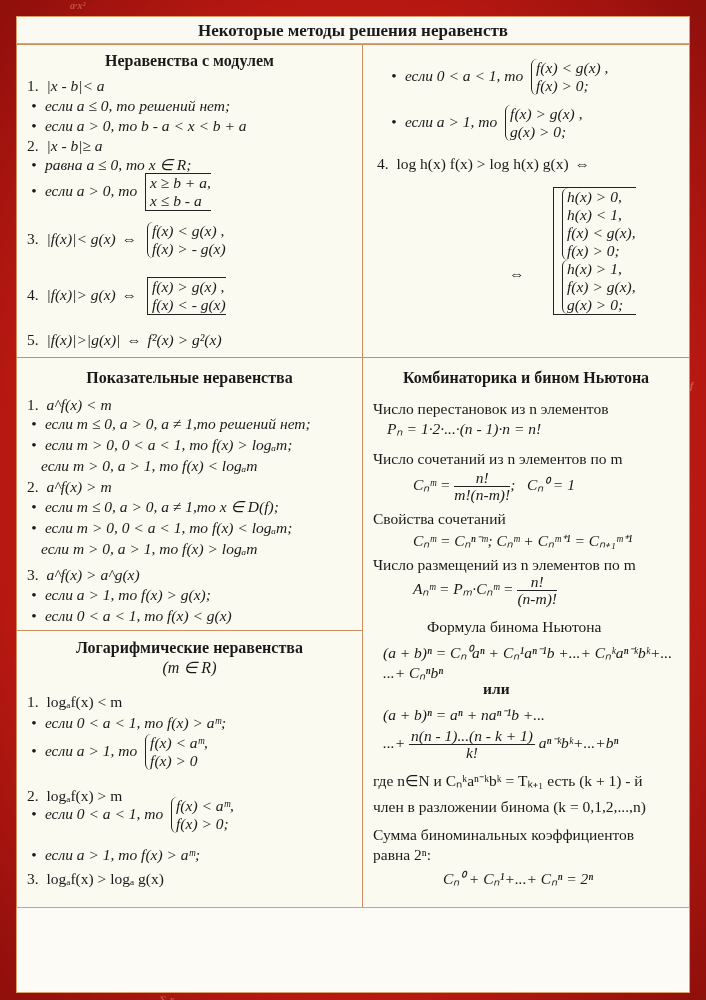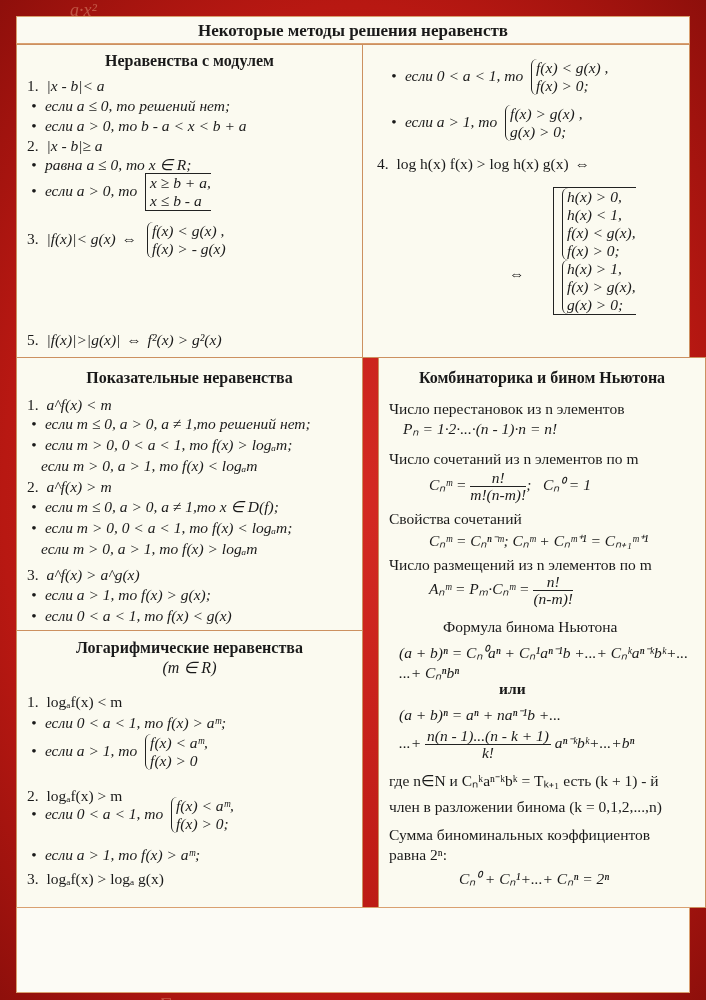--- a/index.html
+++ b/index.html
@@ -1,20 +1,20 @@
 <!DOCTYPE html>
 <html><head>
 <meta charset="utf-8">
 <style>
   html,body{margin:0;padding:0;}
   body{width:706px;height:1000px;position:relative;overflow:hidden;
     background:#c8201c;font-family:"Liberation Serif",serif;color:#1a1a1a;}
   .frame{position:absolute;left:0;top:0;width:706px;height:1000px;
     background:radial-gradient(ellipse at center,#d42a22 0%,#b81812 70%,#8e0f0b 100%);}
-  .frame-deco{position:absolute;color:rgba(255,210,170,0.35);font-style:italic;font-size:18px;}
+  .frame-deco{position:absolute;color:rgba(255,210,170,0.35);font-style:italic;font-size:10px;font-weight:bold;}
   .title-box{position:absolute;left:16px;top:16px;width:674px;height:28px;background:#fbfaf2;
     border:1px solid #d9a070;box-sizing:border-box;text-align:center;font-size:17px;font-weight:bold;line-height:27px;}
   .panel{position:absolute;background:#fbfaf0;border:1px solid #cc9060;box-sizing:border-box;}
   .sec-title{text-align:center;font-weight:bold;font-size:16px;line-height:20px;}
   .line{position:absolute;font-size:15.5px;white-space:nowrap;line-height:18px;}
   .it{font-style:italic;}
   .bul{display:inline-block;width:14px;text-align:center;font-style:normal;}
   .brace{display:inline-block;vertical-align:middle;border-left:1.5px solid #222;border-radius:6px 0 0 6px;padding-left:4px;margin-left:4px;line-height:18px;}
   .bracket{display:inline-block;vertical-align:middle;border-left:1.5px solid #222;border-top:1.5px solid #222;border-bottom:1.5px solid #222;padding-left:4px;margin-left:4px;line-height:18px;}
   .stack{display:inline-block;vertical-align:middle;}
@@ -47,20 +47,25 @@
   </div>
   <div class="line it" style="left:10px;top:111px;"><span class="bul">•</span> <span>равна a ≤ 0, то  x ∈ R;</span></div>
   <div class="line it" style="left:10px;top:128px;">
     <span class="bul">•</span> <span>если a &gt; 0, то</span>
     <span class="bracket"><span class="stack"><span>x ≥ b + a,</span><br><span>x ≤ b - a</span></span></span>
   </div>
   <div class="line" style="left:10px;top:177px;">
     <span>3.</span>&nbsp; <span class="it">|f(x)|&lt; g(x)</span>
     <span class="iff">⇔</span>
     <span class="brace it"><span class="stack"><span>f(x) &lt; g(x) ,</span><br><span>f(x) &gt; - g(x)</span></span></span>
+  </div>
+  <div class="line" style="left:10px;top:232px;">
+    <span>4.</span>&nbsp; <span class="it">|f(x)|&gt; g(x)</span>
+    <span class="iff">⇔</span>
+    <span class="bracket it"><span class="stack"><span>f(x) &gt; g(x) ,</span><br><span>f(x) &lt; - g(x)</span></span></span>
   </div>
   <div class="line" style="left:10px;top:286px;">
     <span>5.</span>&nbsp; <span class="it">|f(x)|&gt;|g(x)|</span>
     <span class="iff">⇔</span>
     <span class="it">f²(x) &gt; g²(x)</span>
   </div>
 </div>
 
 <div class="panel" style="left:362px;top:44px;width:328px;height:314px;">
   <div class="line it" style="left:24px;top:14px;">
@@ -116,21 +121,21 @@
   </div>
   <div class="line" style="left:10px;top:156px;"><span>2.</span>&nbsp; <span>logₐf(x) &gt; m</span></div>
   <div class="line it" style="left:10px;top:166px;">
     <span class="bul">•</span> <span>если 0 &lt; a &lt; 1, то</span>
     <span class="brace"><span class="stack"><span>f(x) &lt; aᵐ,</span><br><span>f(x) &gt; 0;</span></span></span>
   </div>
   <div class="line it" style="left:10px;top:215px;"><span class="bul">•</span> <span>если a &gt; 1, то f(x) &gt; aᵐ;</span></div>
   <div class="line" style="left:10px;top:239px;"><span>3.</span>&nbsp; <span>logₐf(x) &gt; logₐ g(x)</span></div>
 </div>
 
-<div class="panel" style="left:362px;top:357px;width:328px;height:551px;margin-left:16px;">
+<div class="panel" style="left:362px;top:357px;width:328px;height:551px;">
   <div class="sec-title" style="margin-top:10px;">Комбинаторика и бином Ньютона</div>
   <div class="line" style="left:10px;top:42px;">Число перестановок из n элементов</div>
   <div class="line it" style="left:24px;top:62px;">Pₙ = 1·2·...·(n - 1)·n = n!</div>
   <div class="line" style="left:10px;top:92px;">Число сочетаний из n элементов по m</div>
   <div class="line it" style="left:50px;top:112px;">
     <span>Cₙᵐ =</span>
     <span class="frac"><span class="num">n!</span><span class="den">m!(n-m)!</span></span>;&nbsp;&nbsp;
     <span>Cₙ⁰ = 1</span>
   </div>
   <div class="line" style="left:10px;top:152px;">Свойства сочетаний</div>

